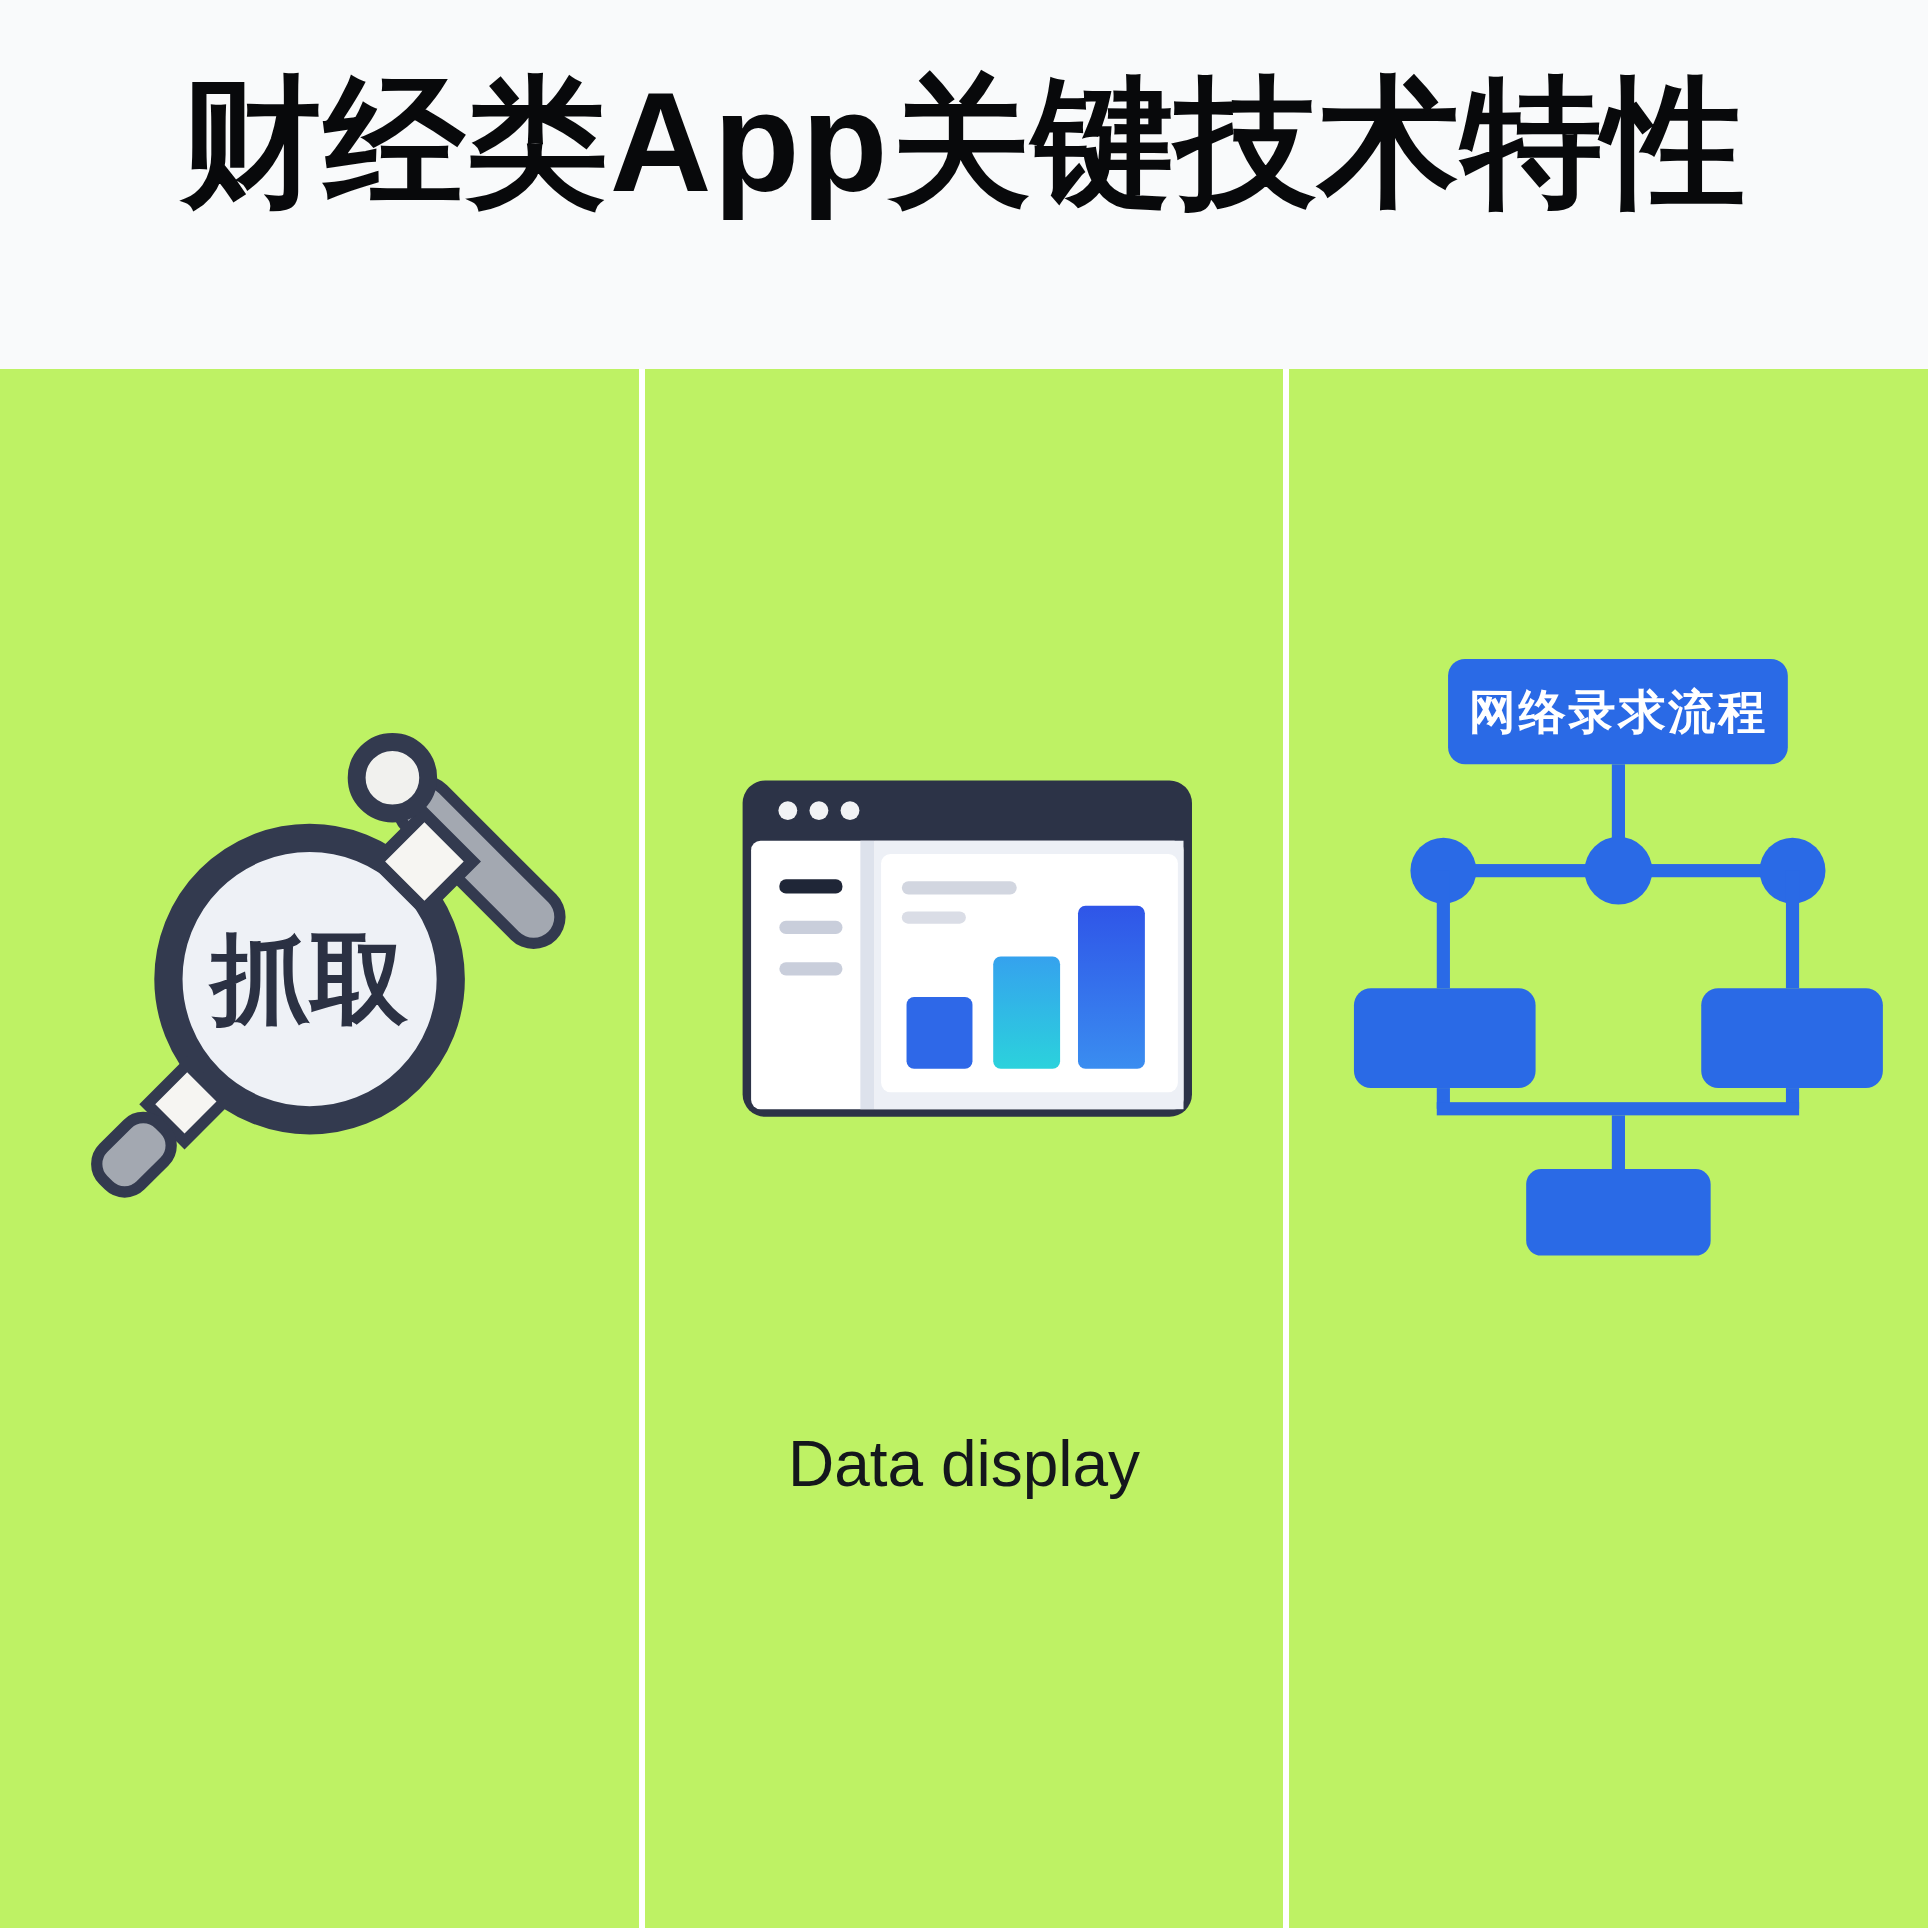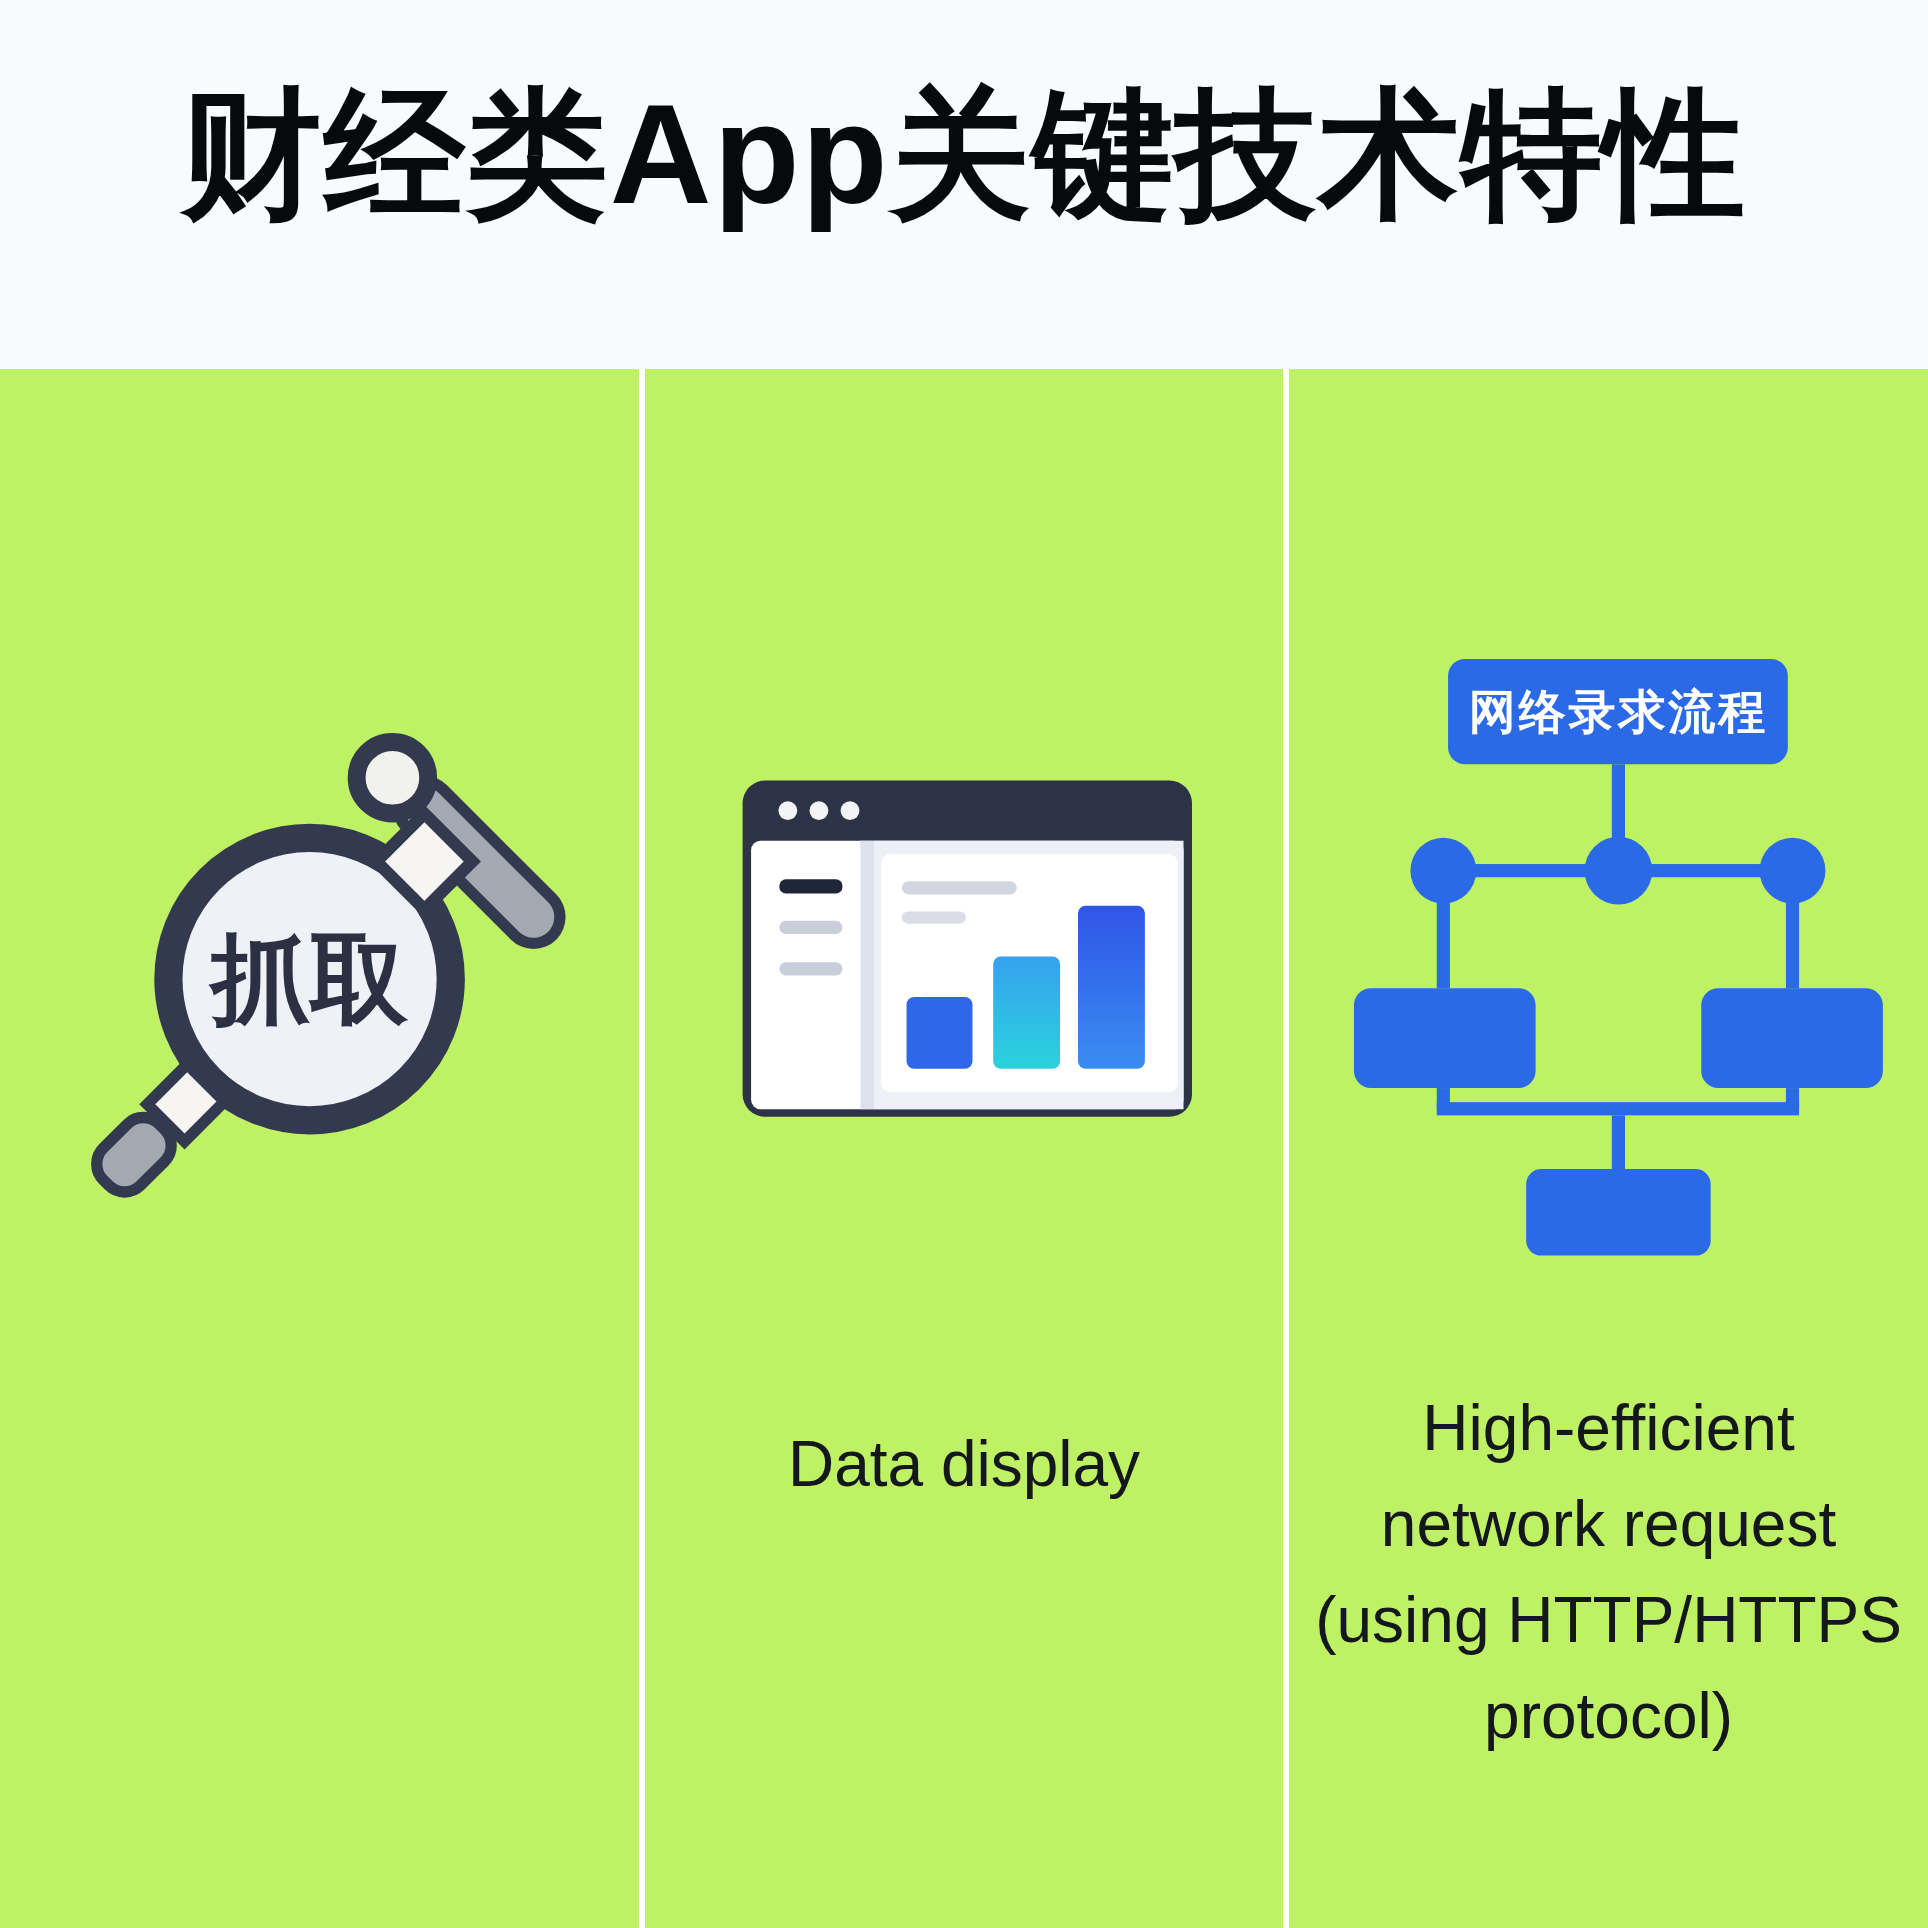--- a/index.html
+++ b/index.html
@@ -6,21 +6,21 @@
   .canvas {
     position:relative; width:1928px; height:1928px; overflow:hidden;
     background:#f9fafb;
     font-family:"Liberation Sans","DejaVu Sans",sans-serif;
   }
   .title-band {
     position:absolute; top:0; left:0; width:1928px; height:369px;
     background:#f9fafb; display:flex; justify-content:center; align-items:flex-start;
   }
   .page-title {
-    margin:12px; padding-top:49px; font-size:141px; font-weight:800;
+    margin:0; padding-top:49px; font-size:141px; font-weight:800;
     color:#08090b; letter-spacing:1.9px; white-space:nowrap;
   }
   .columns {
     position:absolute; top:369px; left:0; width:1928px; height:1559px;
     display:flex; gap:5.6px; background:#ffffff;
   }
   .col { flex:1 1 0; position:relative; background:#bef264; }
   .icon-svg { position:absolute; left:50%; transform:translateX(-50%); top:158px; display:block; }
   .col-label {
     position:absolute; top:1043px; left:0; width:100%; height:104px;
@@ -139,23 +139,17 @@
 
           <rect x="157" y="596" width="14" height="22"></rect>
           <rect x="528" y="596" width="14" height="22"></rect>
           <rect x="157" y="611" width="385" height="14"></rect>
           <rect x="343" y="625" width="14" height="57"></rect>
 
           <rect x="252" y="682" width="196" height="92" rx="16"></rect>
         </g>
         <text class="flow-title-text" x="350" y="213" text-anchor="middle" fill="#ffffff">网络录求流程</text>
       </svg>
-      <div class="col-label-multi">
-        <div>High-efficient</div>
-        <div>network request</div>
-        <div>(using HTTP/HTTPS</div>
-        <div>protocol)</div>
-      </div>
     </section>
 
   </div>
 </div>
 
 
 </body></html>

